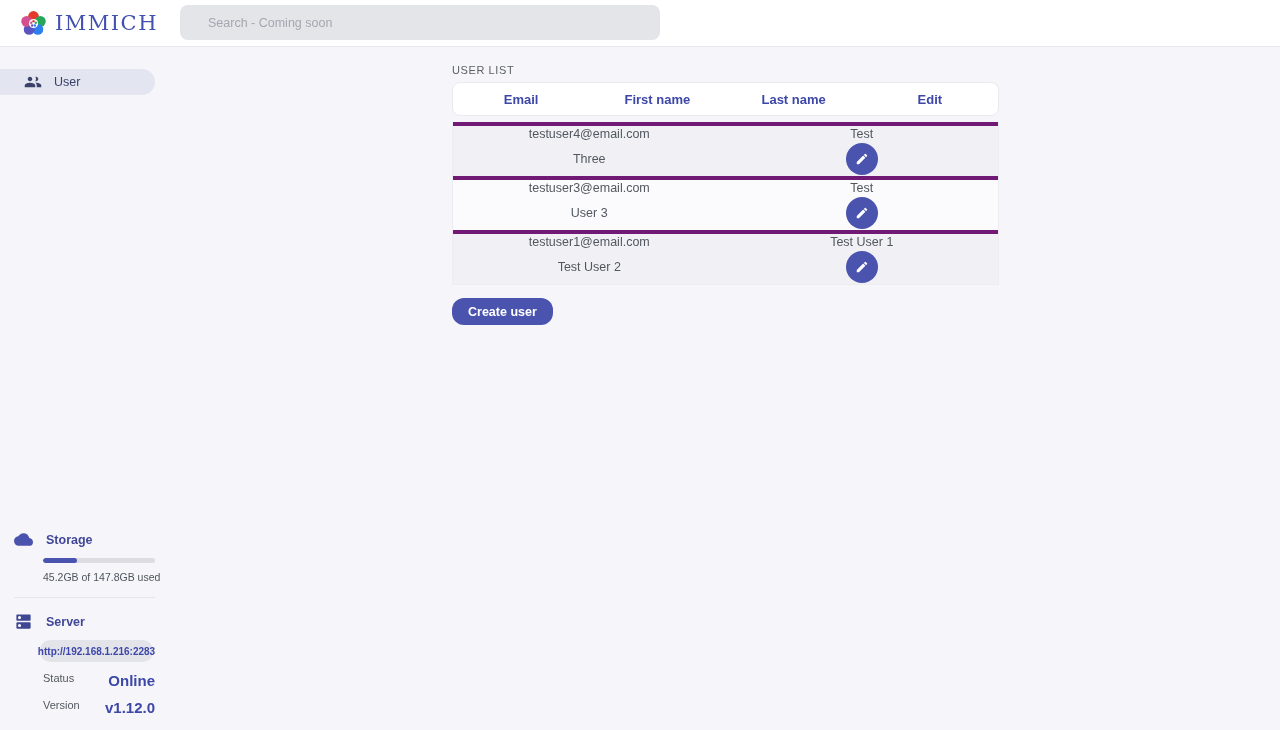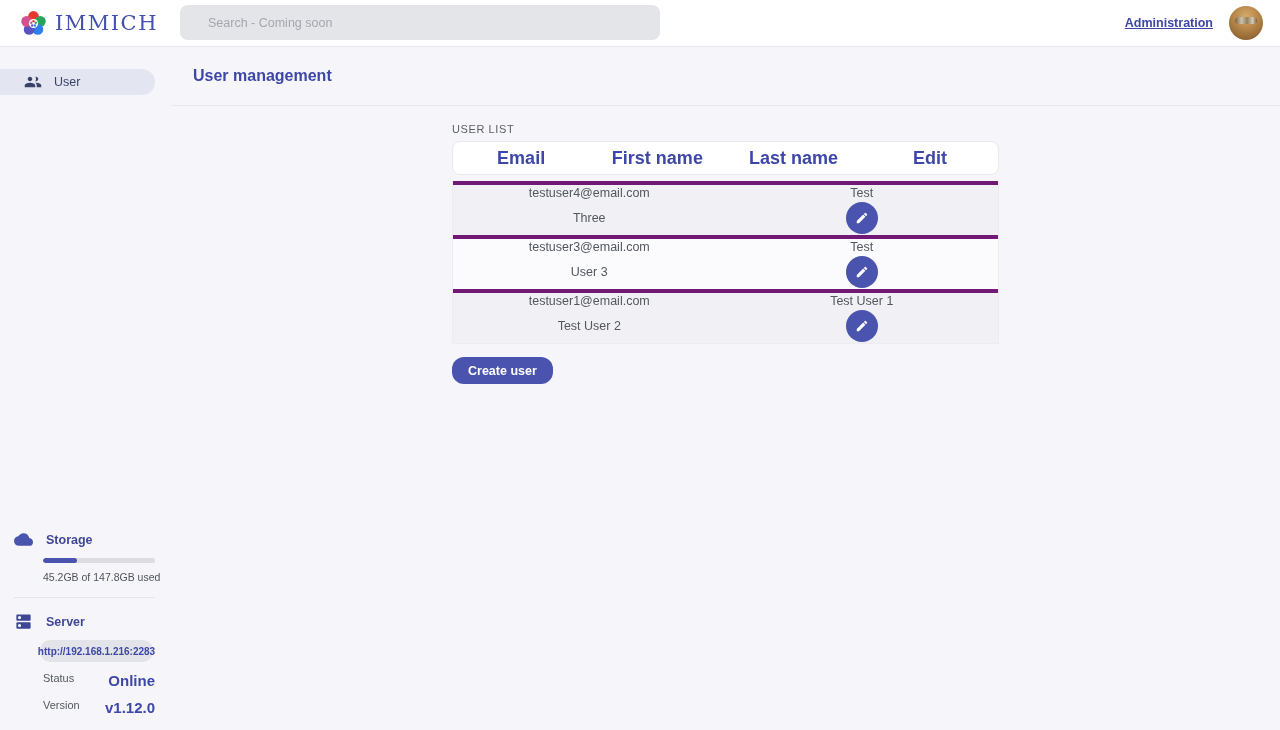--- a/index.html
+++ b/index.html
@@ -50,21 +50,21 @@
   
   .page-header { height:59px; display:flex; align-items:center; padding-left:22px;
                  border-bottom:1px solid #e8e9ed; }
   .page-title { font-size:16px; font-weight:700; color:#3d47a8; }
   .page-body { padding:17px 0 0 281px; }
   .section-label { font-size:11px; letter-spacing:.6px; color:#5b6066; margin-bottom:6px; }
 
   .table { width:547px; }
   .thead { height:34px; background:#ffffff; border:1px solid #e9eaef; border-radius:8px;
            display:grid; grid-template-columns:repeat(4,1fr); align-items:center; }
-  .th { text-align:center; font-size:18px; font-weight:700; color:#3d47a8; }
+  .th { text-align:center; font-size:13px; font-weight:700; color:#3d47a8; }
   .tbody { margin-top:6px; border:1px solid #ececf1; border-top:none; }
   .tr { height:54px; display:grid; grid-template-columns:repeat(2,1fr); align-items:center;
         border-top:4px solid #701a75; }
   .tr:nth-child(odd) { background:#f1f1f5; }
   .tr:nth-child(even) { background:#fbfbfd; }
   .td { text-align:center; font-size:12.5px; color:#52575f; }
   .edit-btn { width:32px; height:32px; border-radius:50%; border:none; background:#4a53ae;
               display:flex; align-items:center; justify-content:center; margin:0 auto; cursor:pointer; }
   .create-btn { margin-top:13px; height:27px; padding:0 16px; border:none; border-radius:12px;
                 background:#4a53ae; color:#ffffff; font-size:12.5px; font-weight:700;
@@ -87,24 +87,20 @@
         <circle cx="15" cy="12.4" r="1.3" fill="#e5392c"></circle>
         <circle cx="17.5" cy="14.2" r="1.3" fill="#27a65a"></circle>
         <circle cx="16.5" cy="17.2" r="1.3" fill="#2d7ff0"></circle>
         <circle cx="13.5" cy="17.2" r="1.3" fill="#5a54c0"></circle>
         <circle cx="12.5" cy="14.2" r="1.3" fill="#d64f8e"></circle>
       </svg>
     </span>
     <span class="brand-word">IMMICH</span>
   </div>
   <input class="searchbar" type="text" placeholder="Search - Coming soon" style="">
-  <div class="topbar-right">
-    <span class="admin-link">Administration</span>
-    <div class="avatar"></div>
-  </div>
 </div>
 
 <div class="shell">
 
   <div class="sidebar">
     <div class="side-item">
       <span class="icon">
         <svg width="18" height="18" viewBox="0 0 24 24" fill="#3a4169">
           <path d="M16,11C17.66,11 18.99,9.66 18.99,8C18.99,6.34 17.66,5 16,5C15.68,5 15.37,5.05 15.09,5.14C15.66,5.95 16,6.94 16,8C16,9.06 15.66,10.04 15.09,10.86C15.37,10.95 15.68,11 16,11M8,11C9.66,11 10.99,9.66 10.99,8C10.99,6.34 9.66,5 8,5C6.34,5 5,6.34 5,8C5,9.66 6.34,11 8,11M8,13C5.67,13 1,14.17 1,16.5V19H15V16.5C15,14.17 10.33,13 8,13M16,13C15.71,13 15.38,13.02 15.03,13.05C16.19,13.89 17,15 17,16.5V19H23V16.5C23,14.17 18.33,13 16,13Z"></path>
         </svg>
@@ -143,23 +139,20 @@
         <span class="kv-value">Online</span>
       </div>
       <div class="kv-row">
         <span class="kv-label">Version</span>
         <span class="kv-value">v1.12.0</span>
       </div>
     </div>
   </div>
 
   <div class="content">
-    <div class="page-header">
-      <span class="page-title">User management</span>
-    </div>
     <div class="page-body">
       <div class="section-label">USER LIST</div>
 
       <div class="table">
         <div class="thead">
           <span class="th">Email</span>
           <span class="th">First name</span>
           <span class="th">Last name</span>
           <span class="th">Edit</span>
         </div>

